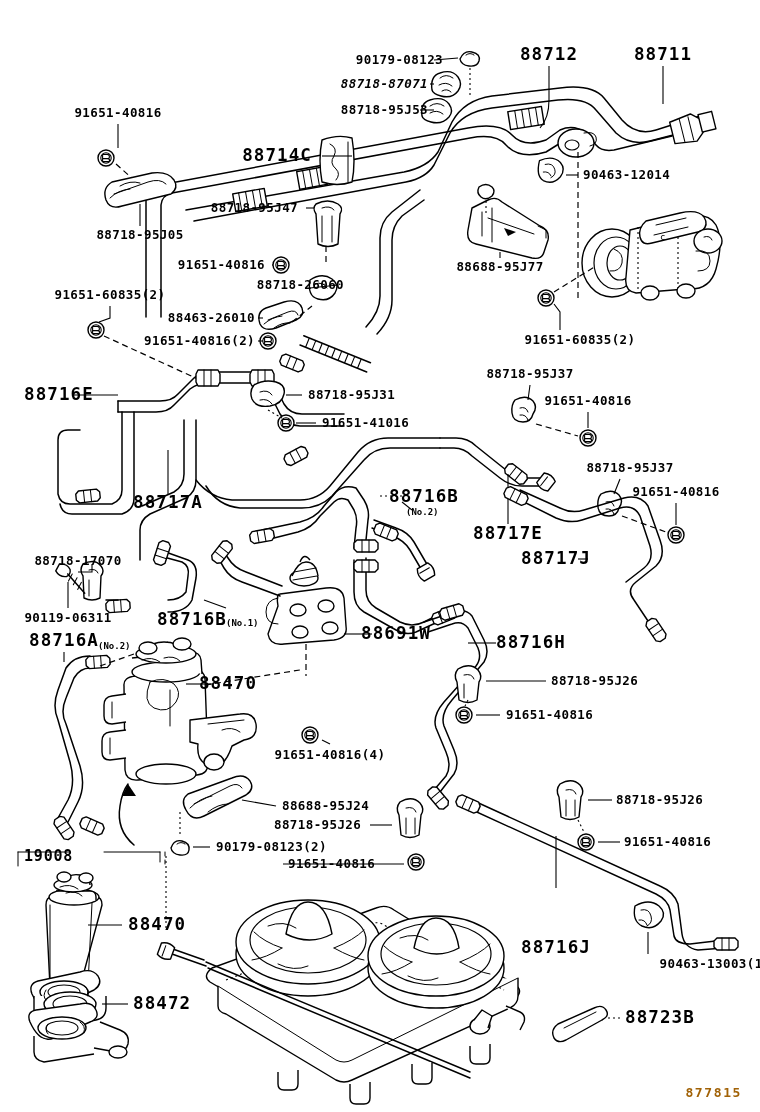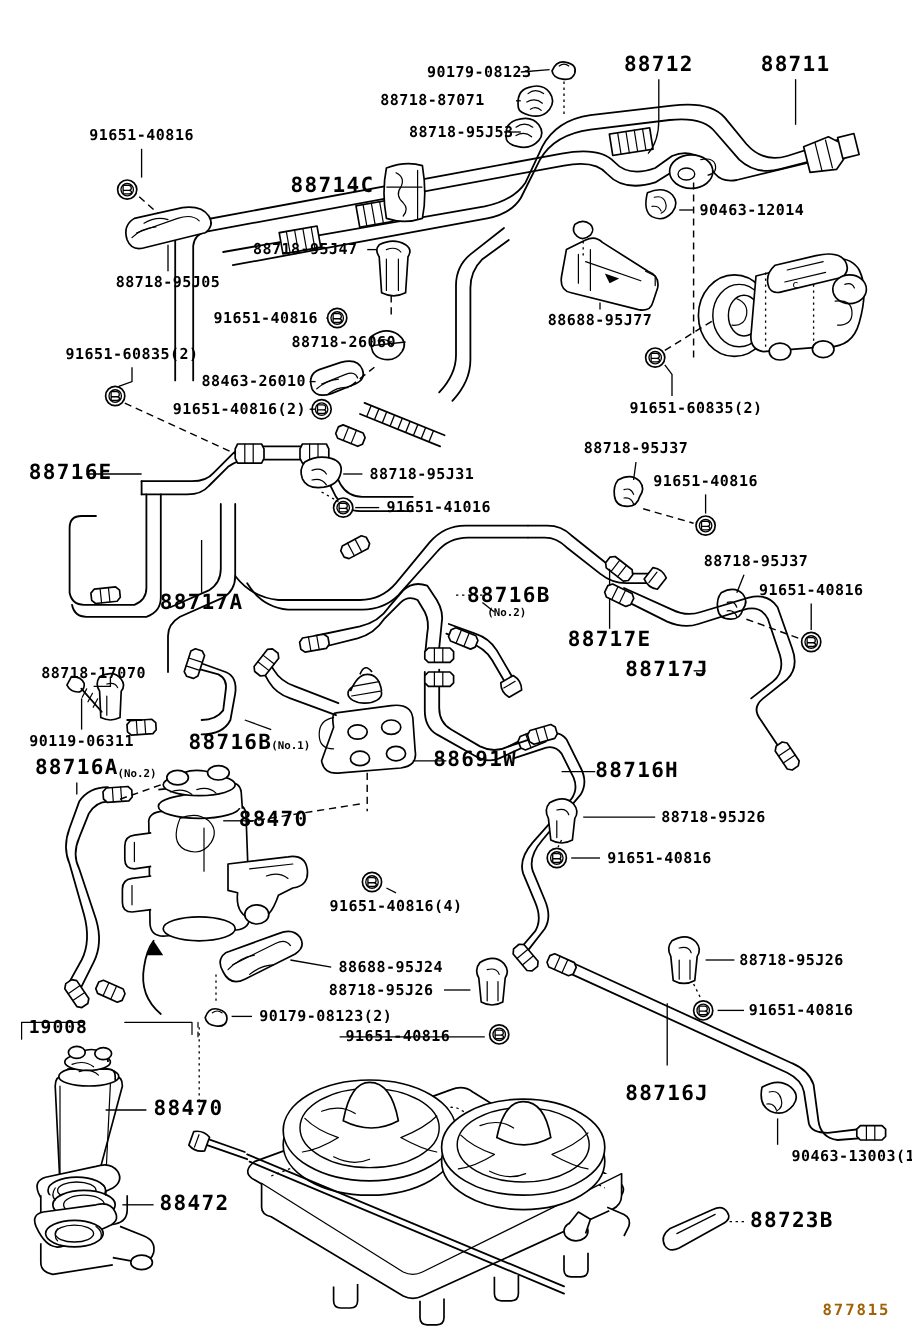--- a/index.html
+++ b/index.html
@@ -578,30 +578,30 @@
 
     <g transform="translate(580,1018)">
       <path d="M-22,6 L14,-10 q8,-4 12,2 q4,6 -4,10 L-14,22 q-8,4 -12,-2 q-4,-8 4,-14z" class="wh"></path>
       <path d="M-16,10 L16,-6" class="lnT"></path>
     </g>
     <path class="dot" d="M608,1018 L620,1018"></path>
   </svg>
 
   <div id="labels">
       <div class="lbl s13 r" style="left: 428px; top: 60px; margin-left: 15px;">90179-08123</div>
-      <div class="lbl s13 r" style="left: 404px; top: 84px;">88718-87071</div>
+      <div class="lbl s13 r" style="left: 428px; top: 84px; font-style: italic;">88718-87071</div>
       <div class="lbl s13 r" style="left: 428px; top: 110px;">88718-95J53</div>
       <div class="lbl s17 c" style="left: 549px; top: 55px;">88712</div>
       <div class="lbl s17 c" style="left: 663px; top: 55px;">88711</div>
       <div class="lbl s13 c" style="left: 118px; top: 113px;">91651-40816</div>
       <div class="lbl s13 c" style="left: 140px; top: 235px;">88718-95J05</div>
       <div class="lbl s17 r" style="left: 312px; top: 156px;">88714C</div>
       <div class="lbl s13 r" style="left: 298px; top: 208px;">88718-95J47</div>
       <div class="lbl s13 r" style="left: 265px; top: 265px;">91651-40816</div>
-      <div class="lbl s13 r" style="left: 330px; top: 285px;">88718-26060</div>
+      <div class="lbl s13 r" style="left: 344px; top: 285px;">88718-26060</div>
       <div class="lbl s13 r" style="left: 255px; top: 318px;">88463-26010</div>
       <div class="lbl s13 c" style="left: 110px; top: 295px;">91651-60835(2)</div>
       <div class="lbl s13 r" style="left: 255px; top: 341px;">91651-40816(2)</div>
       <div class="lbl s13 l" style="left: 583px; top: 175px;">90463-12014</div>
       <div class="lbl s13 c" style="left: 500px; top: 267px;">88688-95J77</div>
       <div class="lbl s13 c" style="left: 580px; top: 340px;">91651-60835(2)</div>
       <div class="lbl s17 l" style="left: 24px; top: 395px;">88716E</div>
       <div class="lbl s13 l" style="left: 308px; top: 395px;">88718-95J31</div>
       <div class="lbl s13 l" style="left: 322px; top: 423px;">91651-41016</div>
       <div class="lbl s13 c" style="left: 530px; top: 374px;">88718-95J37</div>
@@ -621,21 +621,21 @@
       <div class="lbl s17 c" style="left: 228px; top: 684px;">88470</div>
       <div class="lbl s13 l" style="left: 551px; top: 681px;">88718-95J26</div>
       <div class="lbl s13 l" style="left: 506px; top: 715px;">91651-40816</div>
       <div class="lbl s13 c" style="left: 330px; top: 755px; text-align: right;">91651-40816(4)</div>
       <div class="lbl s13 l" style="left: 282px; top: 806px;">88688-95J24</div>
       <div class="lbl s13 l" style="left: 274px; top: 825px;">88718-95J26</div>
       <div class="lbl s13 l" style="left: 616px; top: 800px;">88718-95J26</div>
       <div class="lbl s13 l" style="left: 216px; top: 847px;">90179-08123(2)</div>
       <div class="lbl s13 l" style="left: 288px; top: 864px;">91651-40816</div>
       <div class="lbl s13 l" style="left: 624px; top: 842px;">91651-40816</div>
-      <div class="lbl s17 c" style="left: 556px; top: 912px; text-align: right;">88716J</div>
+      <div class="lbl s17 c" style="left: 556px; top: 948px; text-align: right;">88716J</div>
       <div class="lbl s15 l" style="left: 24px; top: 856px;">19008</div>
       <div class="lbl s17 l" style="left: 128px; top: 925px;">88470</div>
       <div class="lbl s17 l" style="left: 133px; top: 1004px;">88472</div>
       <div class="lbl s13 c" style="left: 672px; top: 964px; margin-left: 47px;">90463-13003(17)</div>
       <div class="lbl s17 l" style="left: 625px; top: 1018px;">88723B</div>
       <div class="lbl sub l" style="left: 406px; top: 512px;">(No.2)</div>
       <div class="lbl sub l" style="left: 98px; top: 646px;">(No.2)</div>
       <div class="lbl sub l" style="left: 226px; top: 623px;">(No.1)</div>
     </div>
 

